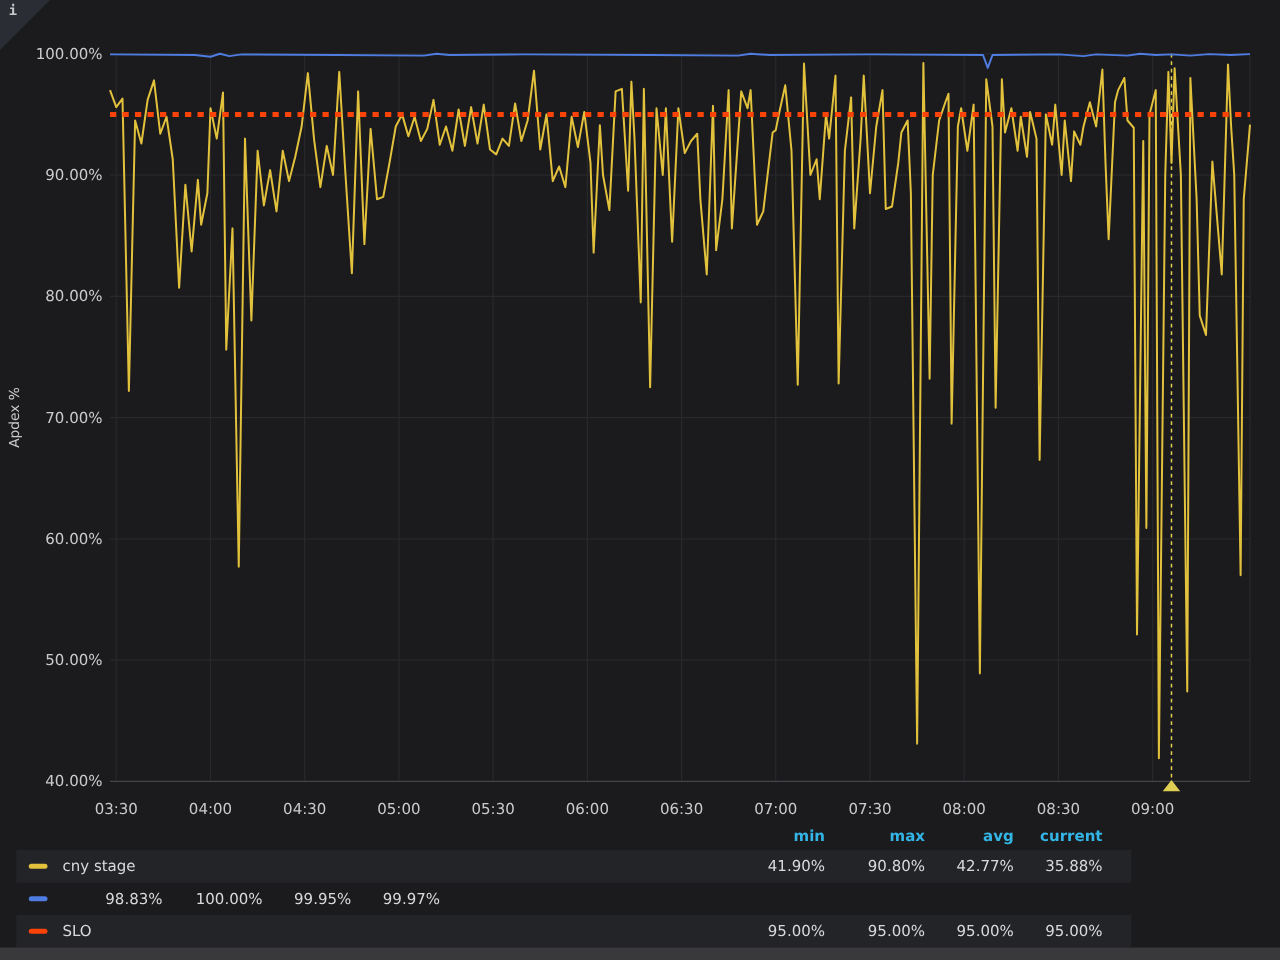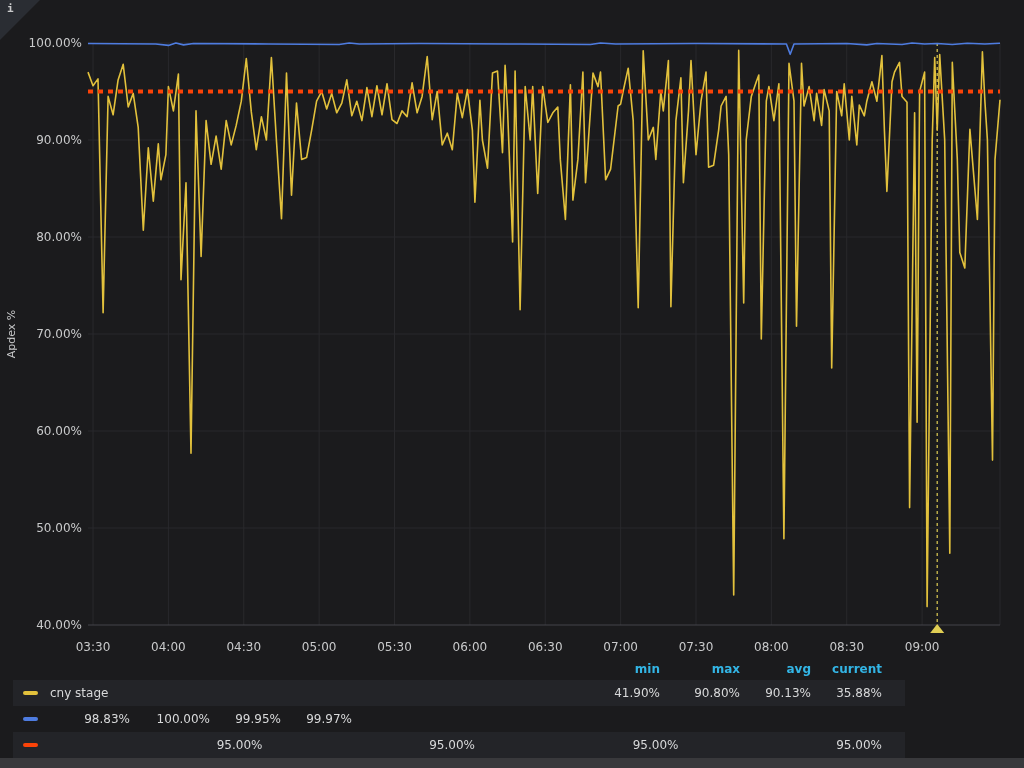--- a/index.html
+++ b/index.html
@@ -7,21 +7,21 @@
   .panel{position:absolute;inset:0;background:#1b1b1d;}
   .corner{position:absolute;top:0;left:0;width:0;height:0;
     border-top:40px solid #2a2d33;border-right:40px solid transparent;cursor:pointer;}
   .corner-i{position:absolute;top:2px;left:7px;font-size:11px;font-weight:bold;color:#c9cacb;
     font-family:"DejaVu Sans Mono",monospace;}
   .title{position:absolute;top:5px;left:0;width:100%;text-align:center;font-size:14px;
     color:#d8d9da;letter-spacing:.2px;}
   #chart{position:absolute;top:0;left:0;}
   #legend{position:absolute;top:658px;left:0;width:918px;font-size:12px;color:#d8d9da;}
   .lg-row{display:flex;align-items:center;height:26px;margin:0 13px;padding-right:23px;}
-  .lg-row.stripe{background:#232428;justify-content:space-between;}
+  .lg-row.stripe{background:#232428;}
   .lg-head{height:22px;font-weight:bold;color:#33b5e5;}
   .lg-swatch{width:15px;height:4px;border-radius:2px;margin:0 12px 0 10px;flex:none;}
   .lg-label{flex:1;cursor:pointer;color:#d8d9da;}
   .lg-cell{text-align:right;flex:none;}
   .w80{width:80px;} .w71{width:71px;}
   .lg-hcell{text-align:right;flex:none;cursor:pointer;}
   .bottombar{position:absolute;left:0;top:758px;width:1024px;height:10px;background:#39393c;}
 </style>
 </head>
 <body>
@@ -82,32 +82,33 @@
         <div class="lg-hcell w80">min</div>
         <div class="lg-hcell w80">max</div>
         <div class="lg-hcell w71">avg</div>
         <div class="lg-hcell w71">current</div>
       </div>
       <div class="lg-row stripe">
         <div class="lg-swatch" style="background: rgb(226, 193, 60);"></div>
         <div class="lg-label">cny stage</div>
         <div class="lg-cell w80">41.90%</div>
         <div class="lg-cell w80">90.80%</div>
-        <div class="lg-cell w71">90.13%</div>
+        <div class="lg-cell w71">42.77%</div>
         <div class="lg-cell w71">35.88%</div>
       </div>
       <div class="lg-row">
         <div class="lg-swatch" style="background: rgb(78, 124, 224);"></div>
         <div class="lg-cell w80">98.83%</div>
         <div class="lg-cell w80">100.00%</div>
         <div class="lg-cell w71">99.95%</div>
         <div class="lg-cell w71">99.97%</div>
       </div>
       <div class="lg-row stripe">
         <div class="lg-swatch" style="background: rgb(251, 67, 8);"></div>
+        <div class="lg-label">SLO</div>
         <div class="lg-cell w80">95.00%</div>
         <div class="lg-cell w80">95.00%</div>
         <div class="lg-cell w71">95.00%</div>
         <div class="lg-cell w71">95.00%</div>
       </div>
     </div>
   <div class="bottombar"></div>
 </div>
 
 </body></html>

